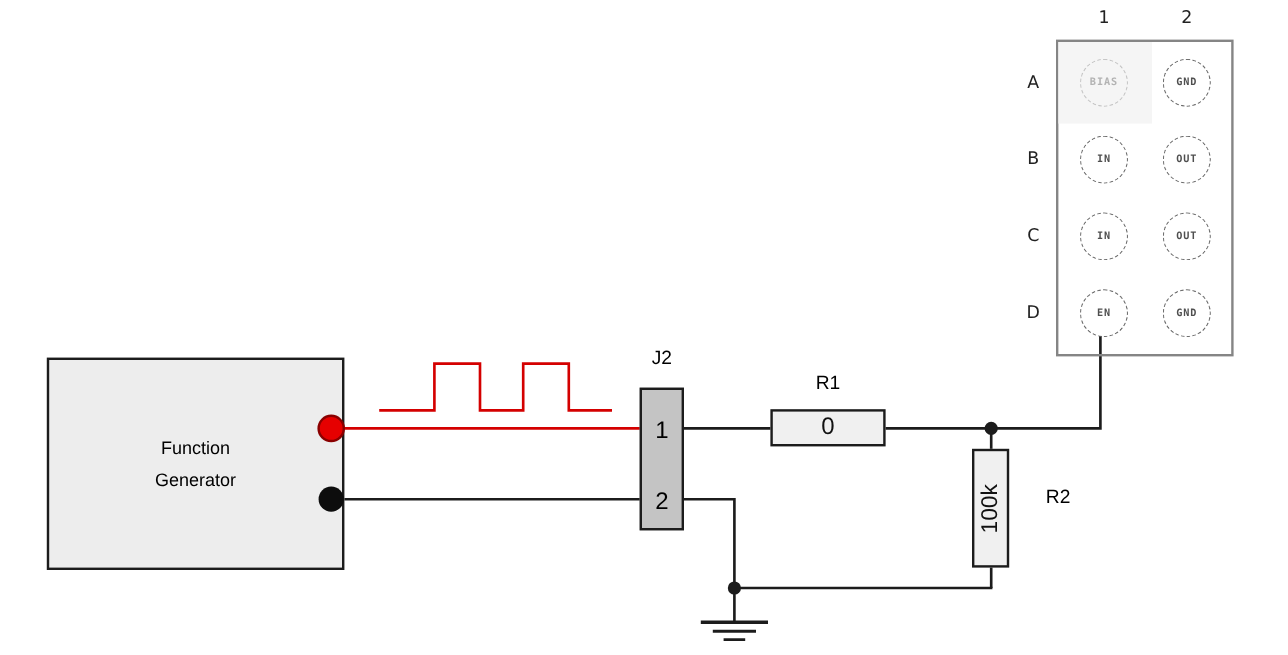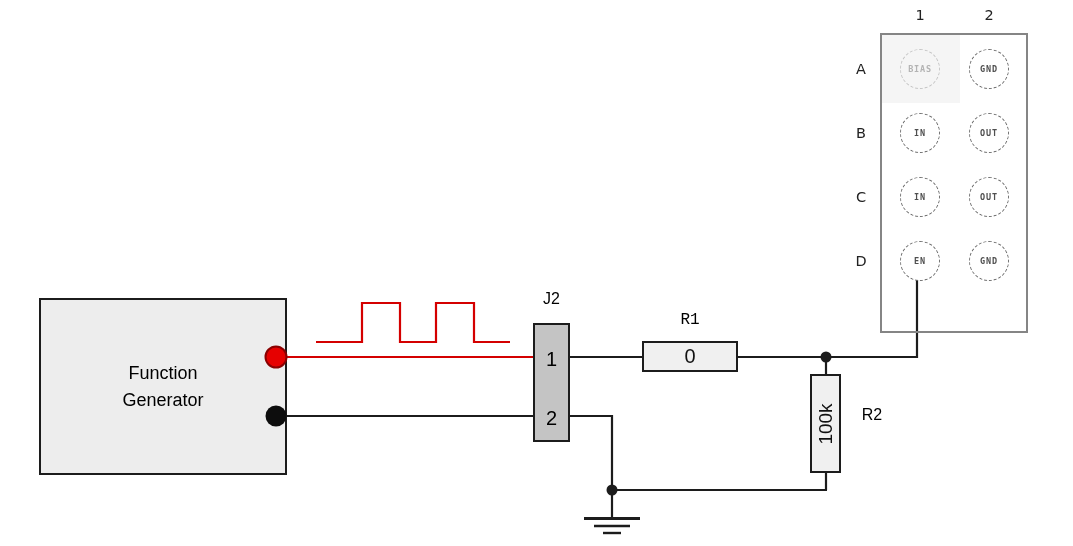--- a/index.html
+++ b/index.html
@@ -11,46 +11,46 @@
   #wire-layer{z-index:1;}
   #node-layer{z-index:3;}
   .wire{stroke:var(--wire-black,#1c1c1c);stroke-width:2.2;fill:none;}
   .wire-red{stroke:var(--wire-red,#d40000);stroke-width:2.2;fill:none;}
   .gnd-bar{stroke:var(--wire-black,#1c1c1c);fill:none;}
   .box{position:absolute;box-sizing:border-box;z-index:2;}
   .fg-box{
     left:39px;top:298px;width:248px;height:177px;
     background:var(--box-fill-light,#ededed);border:2px solid #1c1c1c;
     display:flex;flex-direction:column;align-items:center;justify-content:center;
-    font-size:18px;line-height:27px;color:#000;
+    font-size:15px;line-height:27px;color:#000;
   }
   .j2-box{
     left:533px;top:323px;width:37px;height:119px;
     background:var(--connector-fill,#c4c4c4);border:2px solid #1c1c1c;
   }
   .j2-pin{position:absolute;left:0;width:100%;text-align:center;font-size:20px;line-height:24px;color:#000;}
   .j2-pin.p1{top:22px;}
   .j2-pin.p2{top:81px;}
   .comp-label{position:absolute;z-index:2;font-size:16px;color:#000;text-align:center;}
   .j2-label{left:527px;top:290px;width:49px;}
-  .r1-label{left:642px;top:311px;width:96px;font-family:Liberation Mono, monospace;}
-  .r2-label{left:852px;top:406px;width:40px;text-align:center;}
+  .r1-label{left:642px;top:311px;width:96px;}
+  .r2-label{left:852px;top:406px;width:40px;text-align:right;}
   .r1-box{
     left:642px;top:341px;width:96px;height:31px;
     background:#f0f0f0;border:2px solid #1c1c1c;
     display:flex;align-items:center;justify-content:center;font-size:20px;
   }
   .r2-box{
     left:810px;top:374px;width:31px;height:99px;
     background:#f0f0f0;border:2px solid #1c1c1c;
     display:flex;align-items:center;justify-content:center;font-size:19px;
   }
   .r2-box .vtext{transform:rotate(-90deg);white-space:nowrap;}
   .pin-grid{
-    left:880px;top:33px;width:148px;height:300px;
+    left:880px;top:33px;width:148px;height:264px;
     border:2px solid var(--grid-border,#858585);background:transparent;
   }
   .grid-highlight{
     position:absolute;left:0;top:0;width:78px;height:68px;
     background:var(--highlight-cell,#f5f5f5);z-index:0;
   }
   .pin{
     position:absolute;width:40px;height:40px;box-sizing:border-box;
     border:1.6px dashed #6f6f6f;border-radius:50%;
     display:flex;align-items:center;justify-content:center;z-index:1;

